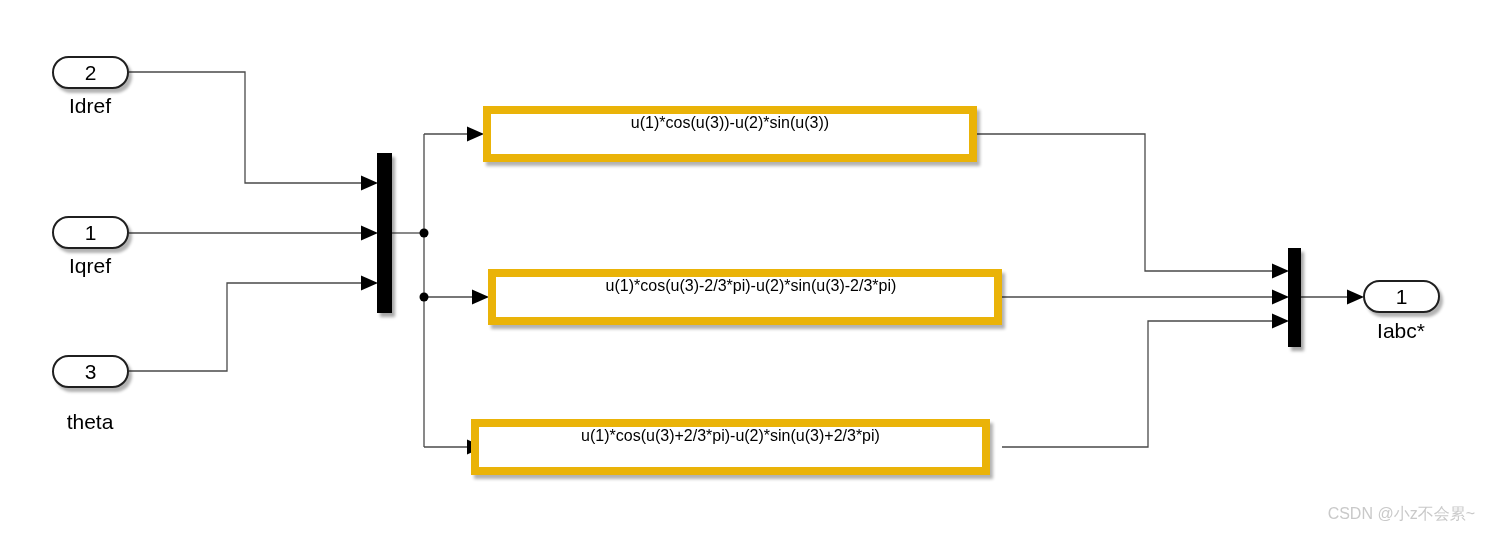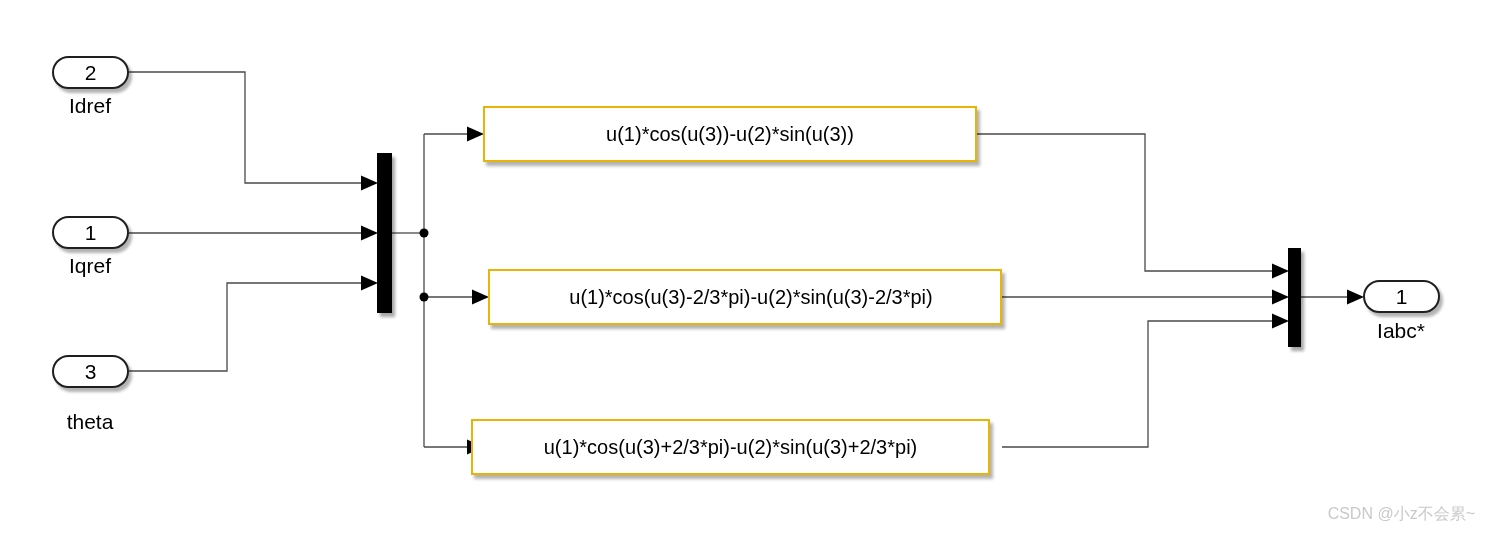--- a/index.html
+++ b/index.html
@@ -6,23 +6,23 @@
   .canvas {
     position:relative; width:1485px; height:534px; background:#ffffff;
     font-family:"Liberation Sans", sans-serif; overflow:hidden; color:#000;
   }
   .wires { position:absolute; left:0; top:0; width:1485px; height:534px; }
   .wires polyline { fill:none; stroke:#4a4a4a; stroke-width:1.3; }
   .wires polygon { fill:#000000; stroke:none; }
   .wires circle { fill:#000000; }
   .fcn {
     position:absolute; box-sizing:border-box; background:#ffffff;
-    border:2px solid #eab308; box-shadow:3px 4px 3px rgba(0,0,0,0.30);
-    display:flex; align-items:center; justify-content:center;
-    font-size:20px; white-space:nowrap;
+    border:8px solid #eab308; box-shadow:3px 4px 3px rgba(0,0,0,0.30);
+    display:flex; align-items:flex-start; justify-content:center;
+    font-size:16px; white-space:nowrap;
   }
   .port {
     position:absolute; box-sizing:border-box; width:77px; height:33px;
     background:#ffffff; border:2px solid #1f1f1f; border-radius:17px;
     box-shadow:3px 4px 3px rgba(0,0,0,0.30);
     display:flex; align-items:center; justify-content:center; font-size:21px;
   }
   .mux {
     position:absolute; background:#000000;
     box-shadow:3px 4px 3px rgba(0,0,0,0.35);

